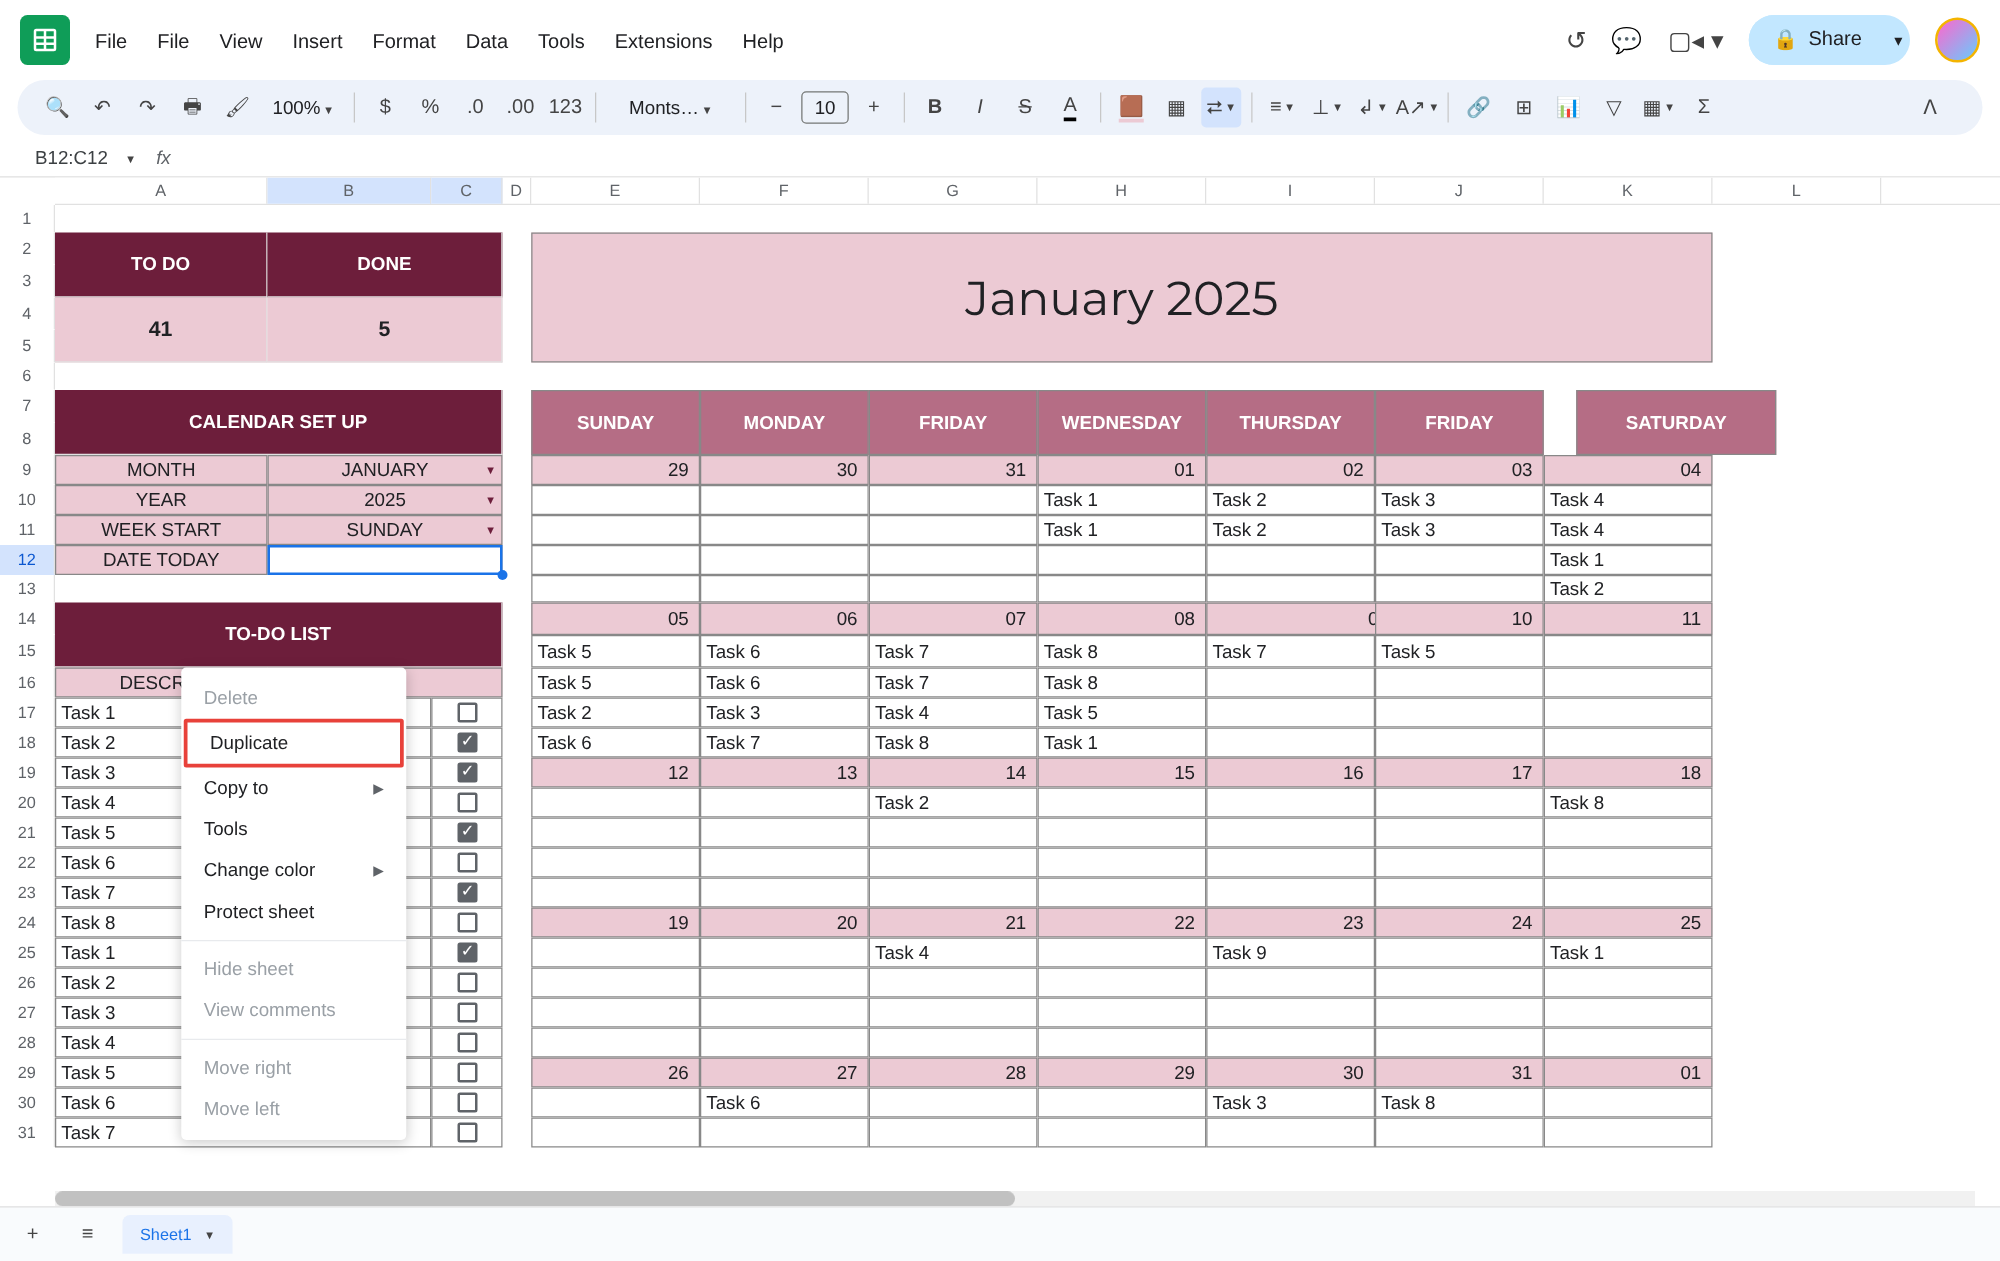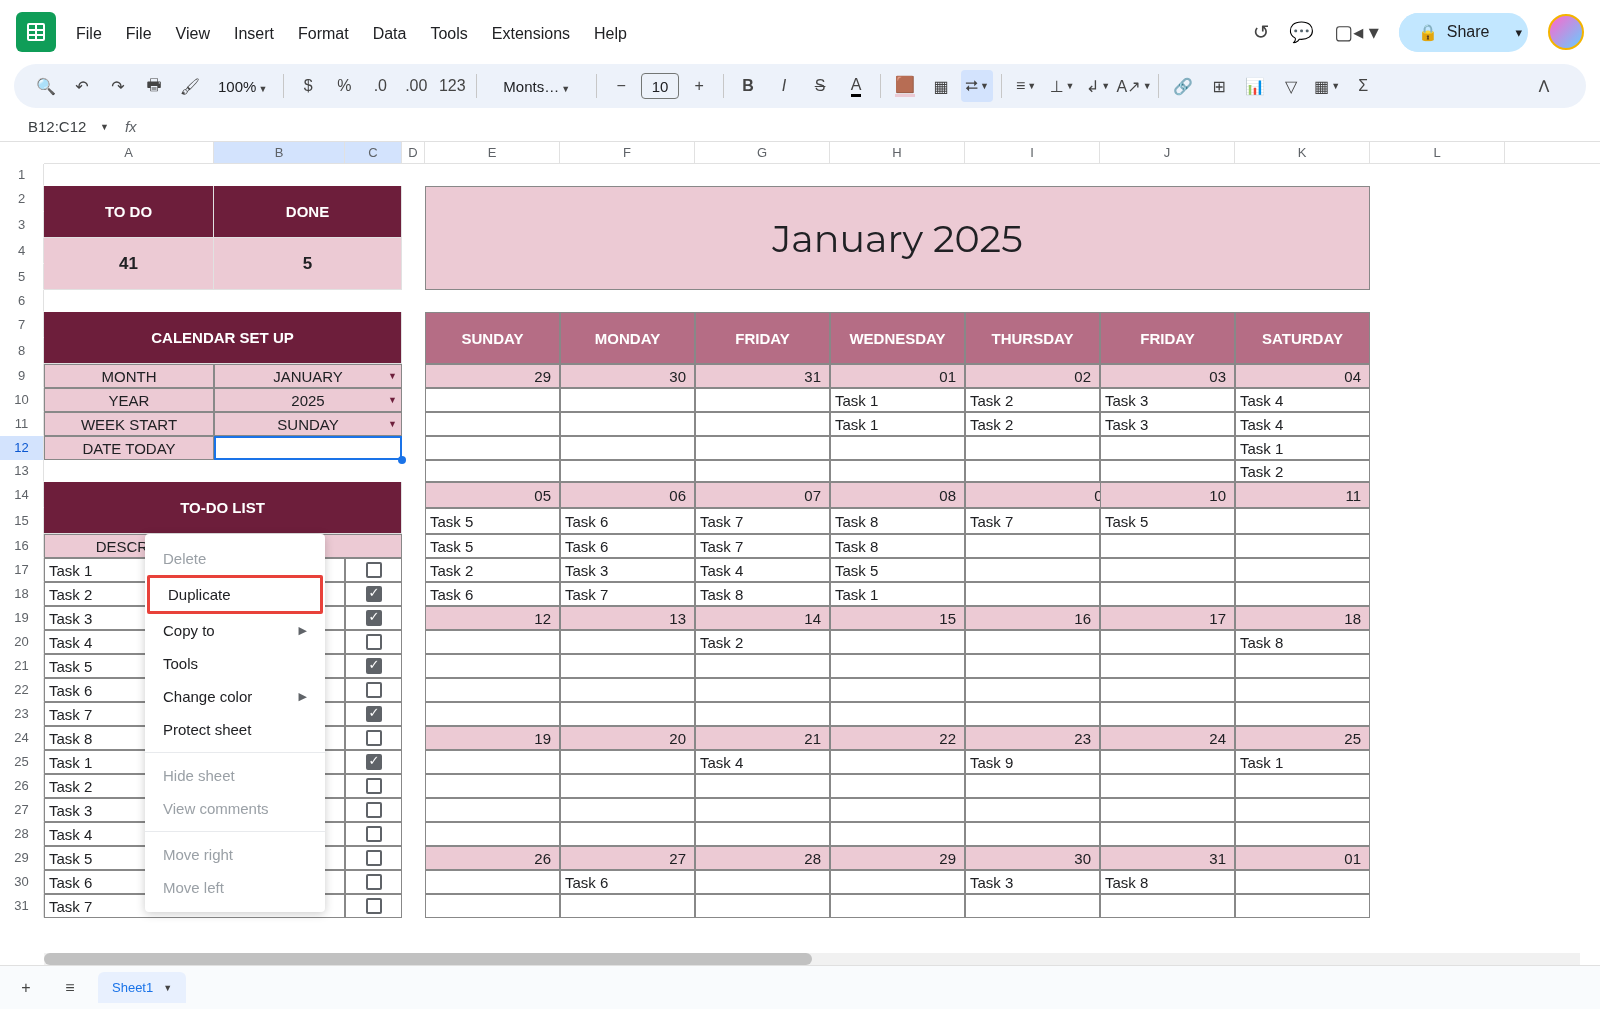--- a/index.html
+++ b/index.html
@@ -289,21 +289,21 @@
         <div class="cell bord" style="left: 301px; top: 730px; width: 57px; height: 24px; justify-content: center;">
           <div class="chk"></div>
         </div>
         <div class="cell month-title bord" style="left: 381px; top: 22px; width: 945px; height: 104px;">January 2025</div>
         <div class="cell dow bord" style="left: 381px; top: 148px; width: 135px; height: 52px;">SUNDAY</div>
         <div class="cell dow bord" style="left: 516px; top: 148px; width: 135px; height: 52px;">MONDAY</div>
         <div class="cell dow bord" style="left: 651px; top: 148px; width: 135px; height: 52px;">FRIDAY</div>
         <div class="cell dow bord" style="left: 786px; top: 148px; width: 135px; height: 52px;">WEDNESDAY</div>
         <div class="cell dow bord" style="left: 921px; top: 148px; width: 135px; height: 52px;">THURSDAY</div>
         <div class="cell dow bord" style="left: 1056px; top: 148px; width: 135px; height: 52px;">FRIDAY</div>
-        <div class="cell dow bord" style="left: 1191px; top: 148px; width: 135px; height: 52px;">SATURDAY</div>
+        <div class="cell dow bord" style="left: 1217px; top: 148px; width: 160px; height: 52px;">SATURDAY</div>
         <div class="cell date-cell bord" style="left: 381px; top: 200px; width: 135px; height: 24px;">29</div>
         <div class="cell date-cell bord" style="left: 516px; top: 200px; width: 135px; height: 24px;">30</div>
         <div class="cell date-cell bord" style="left: 651px; top: 200px; width: 135px; height: 24px;">31</div>
         <div class="cell date-cell bord" style="left: 786px; top: 200px; width: 135px; height: 24px;">01</div>
         <div class="cell date-cell bord" style="left: 921px; top: 200px; width: 135px; height: 24px;">02</div>
         <div class="cell date-cell bord" style="left: 1056px; top: 200px; width: 135px; height: 24px;">03</div>
         <div class="cell date-cell bord" style="left: 1191px; top: 200px; width: 135px; height: 24px;">04</div>
         <div class="cell task-cell bord" style="left: 381px; top: 224px; width: 135px; height: 24px;"></div>
         <div class="cell task-cell bord" style="left: 516px; top: 224px; width: 135px; height: 24px;"></div>
         <div class="cell task-cell bord" style="left: 651px; top: 224px; width: 135px; height: 24px;"></div>

